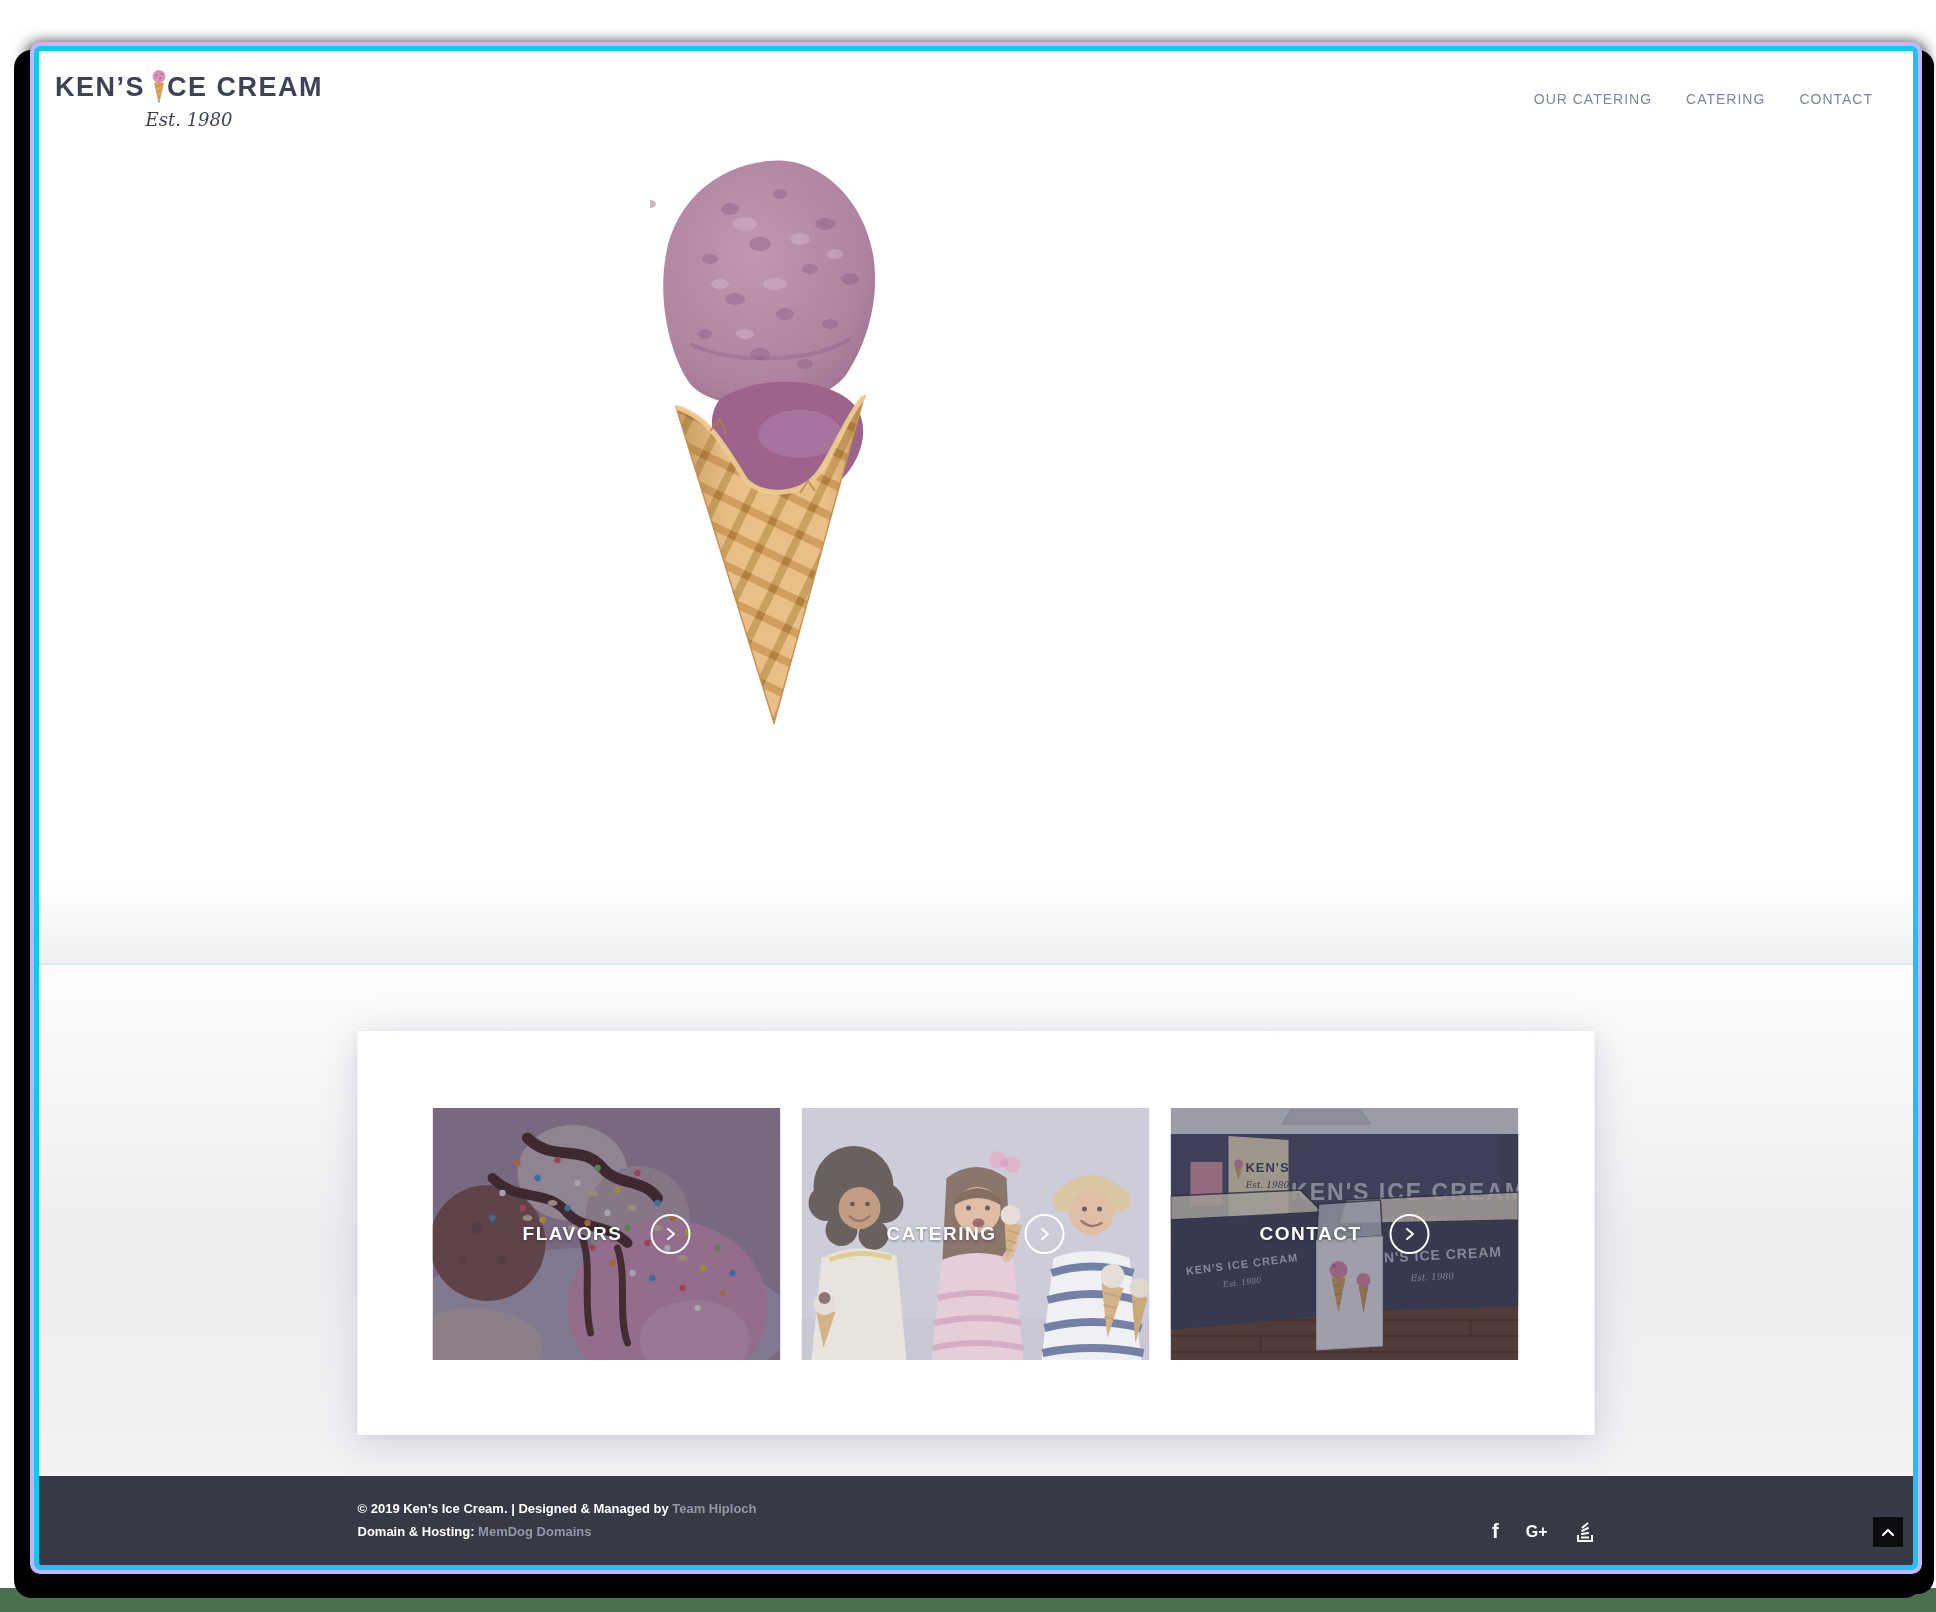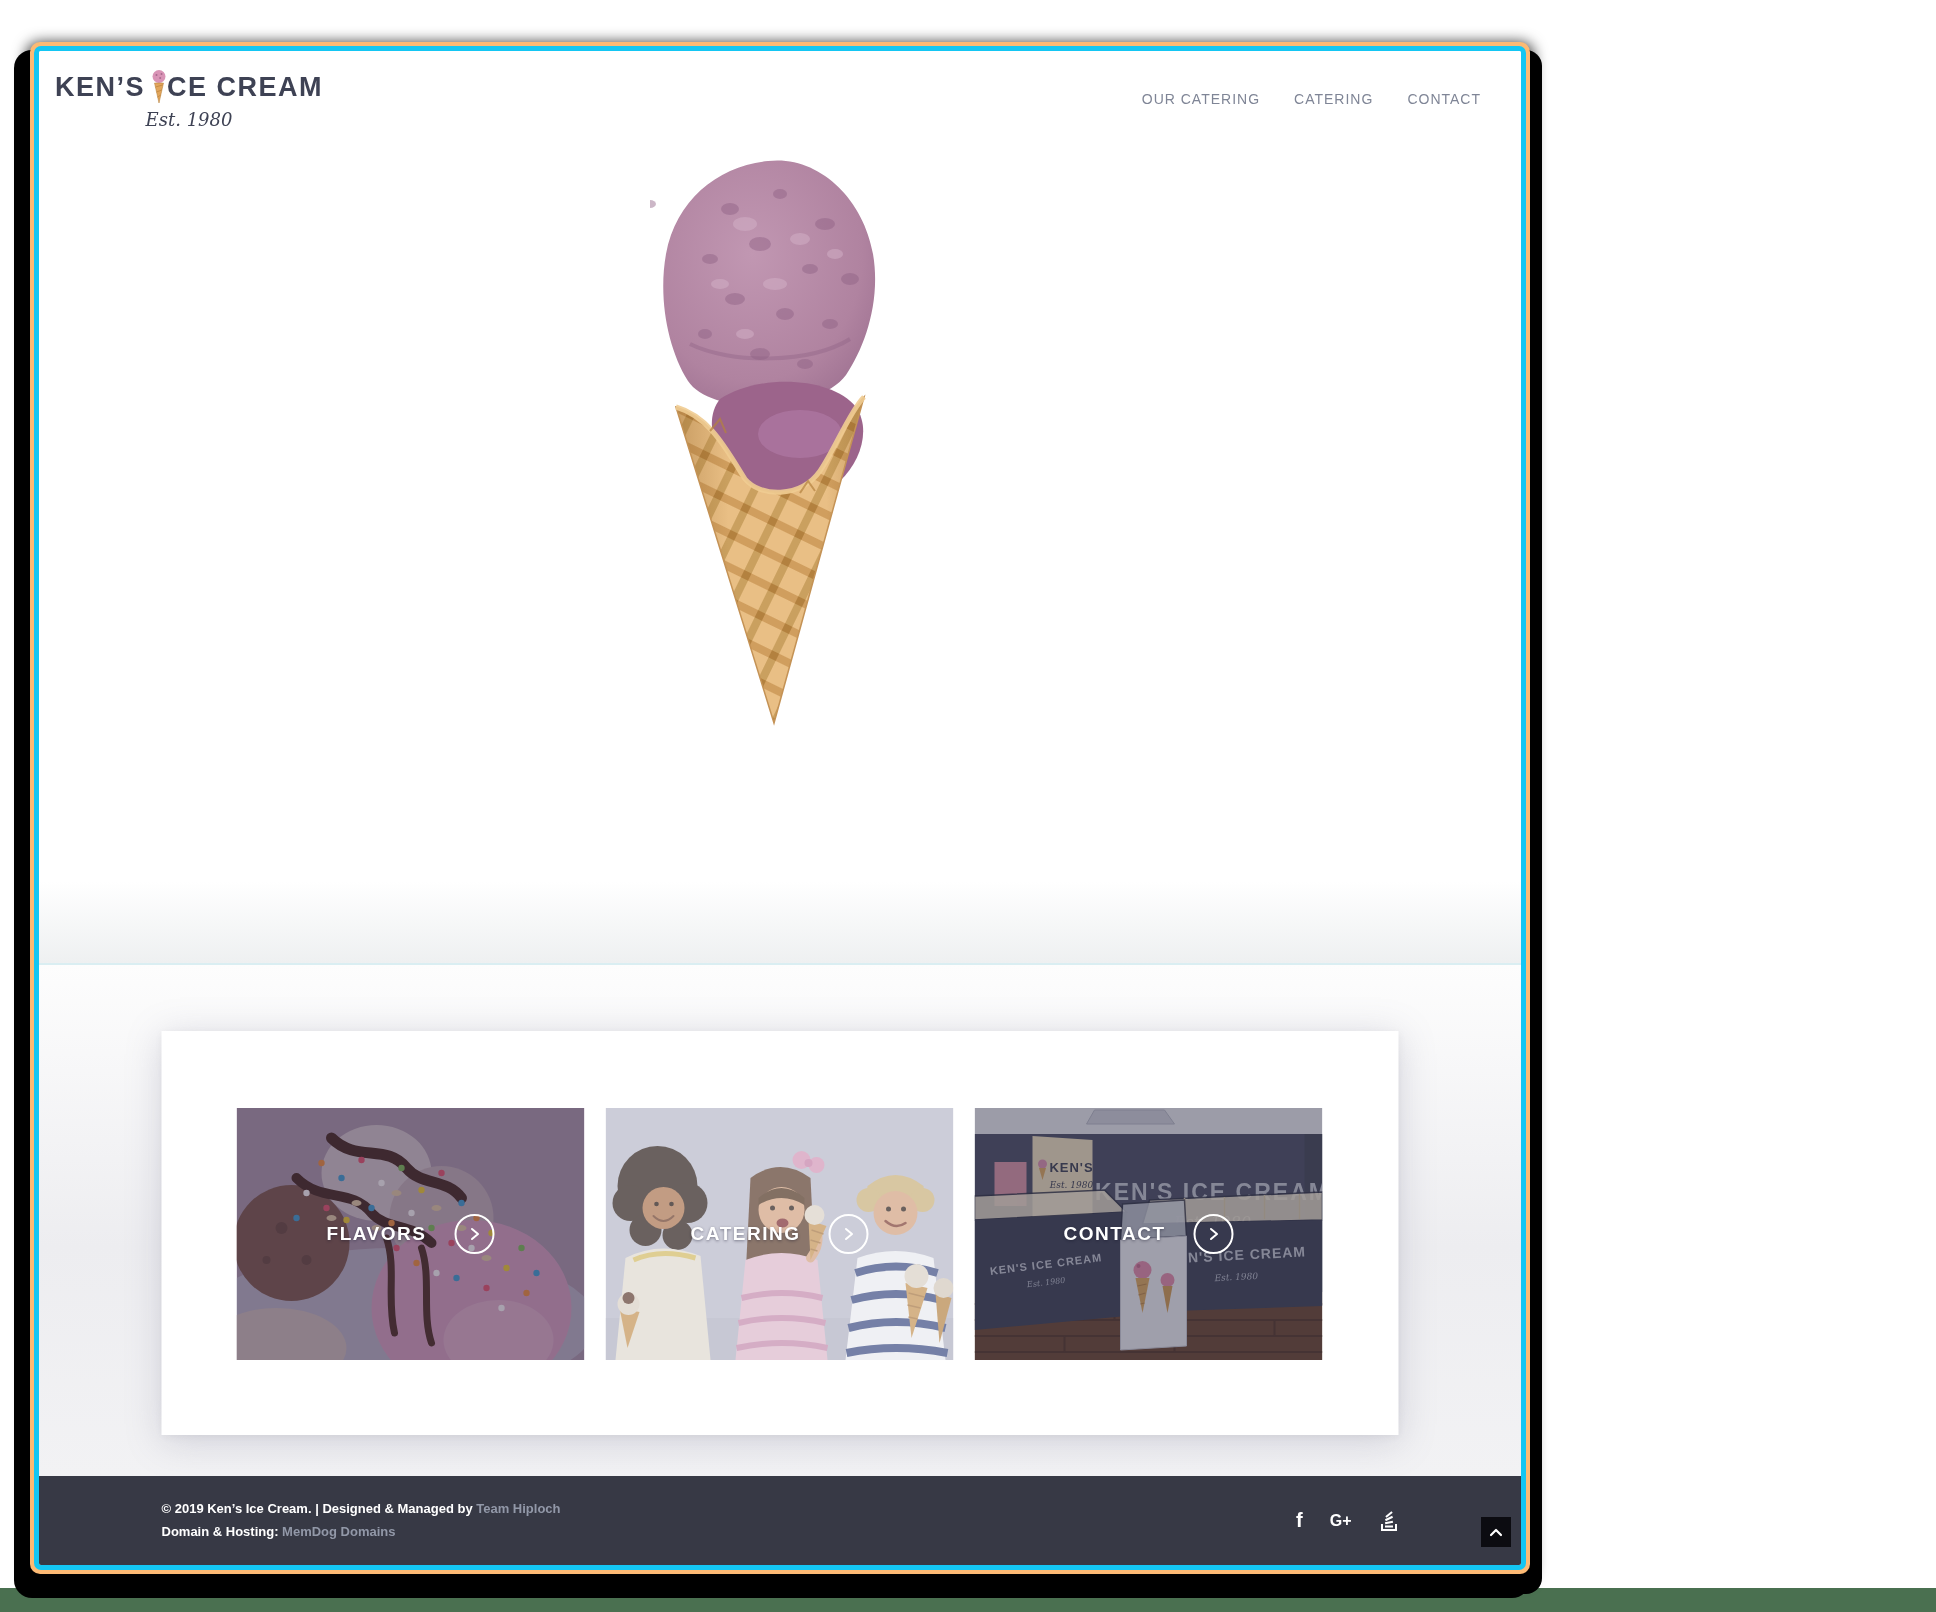--- a/index.html
+++ b/index.html
@@ -1,22 +1,22 @@
 <!DOCTYPE html>
 <html><head>
 <meta charset="utf-8">
 <style>
   * { margin:0; padding:0; box-sizing:border-box; }
   html,body { width:1936px; height:1612px; background:#ffffff; font-family:"Liberation Sans", sans-serif; }
   .canvas { position:relative; width:1936px; height:1612px; background:#ffffff; overflow:hidden; }
 
   .bottom-strip { position:absolute; left:0; right:0; bottom:0; height:24px; background:#4a7050; }
 
-  .frame { position:absolute; left:30px; top:42px; width:1500px; height:1532px;
-           background:#fdba74; border-radius:10px; padding:4px;
+  .frame { position:absolute; left:30px; top:42px; width:1892px; height:1532px;
+           background:#c4b5fd; border-radius:10px; padding:4px;
            box-shadow:-8px 16px 0 8px #000, 6px 14px 0 6px #000, 0 4px 14px 4px rgba(0,0,0,0.75); }
   .frame-inner { width:100%; height:100%; border:5px solid #14c6f3; border-radius:7px;
                  background:#ffffff; overflow:hidden; display:flex; flex-direction:column; }
 
   
   .header { height:96px; display:flex; align-items:center; justify-content:space-between;
             padding:0 40px 0 16px; background:#fff; flex:0 0 auto; }
   .logo { display:flex; flex-direction:column; align-items:center; cursor:pointer; }
   .logo-row { display:flex; align-items:center; font-size:27px; font-weight:700; letter-spacing:1.5px;
               color:#3e4254; line-height:1; }
@@ -41,21 +41,21 @@
   .tile { position:relative; width:348px; height:252px; overflow:hidden; cursor:pointer; flex:0 0 auto; }
   .tile svg.art { display:block; width:100%; height:100%; }
   .tile-label { position:absolute; inset:0; display:flex; align-items:center; justify-content:center;
                 gap:28px; color:#ffffff; font-size:19px; font-weight:700; letter-spacing:1.5px;
                 text-shadow:0 1px 3px rgba(20,20,40,0.45); }
   .circle-btn { width:40px; height:40px; border:2px solid #ffffff; border-radius:50%;
                 display:flex; align-items:center; justify-content:center; cursor:pointer; flex:0 0 auto; }
 
   
   .footer { flex:1 1 auto; background:#373945; position:relative; display:flex; align-items:center; }
-  .footer-inner { width:1237px; margin:0 auto; display:flex; align-items:center; justify-content:space-between; }
+  .footer-inner { width:1237px; margin:0 auto; display:flex; align-items:flex-end; justify-content:space-between; }
   .footer-text { font-size:13px; font-weight:700; color:#ffffff; line-height:1.75; }
   .footer-text a { color:#9298a8; text-decoration:none; font-weight:600; cursor:pointer; }
   .social { display:flex; align-items:center; gap:27px; }
   .social .icon { color:#ffffff; cursor:pointer; display:flex; align-items:center; }
   .fb-glyph { font-size:20px; font-weight:700; }
   .gp-glyph { font-size:16px; font-weight:700; letter-spacing:0; }
   .scroll-top { position:absolute; right:10px; bottom:18px; width:30px; height:30px; background:#0c0c11;
                 display:flex; align-items:center; justify-content:center; cursor:pointer; }
 </style>
 </head>

